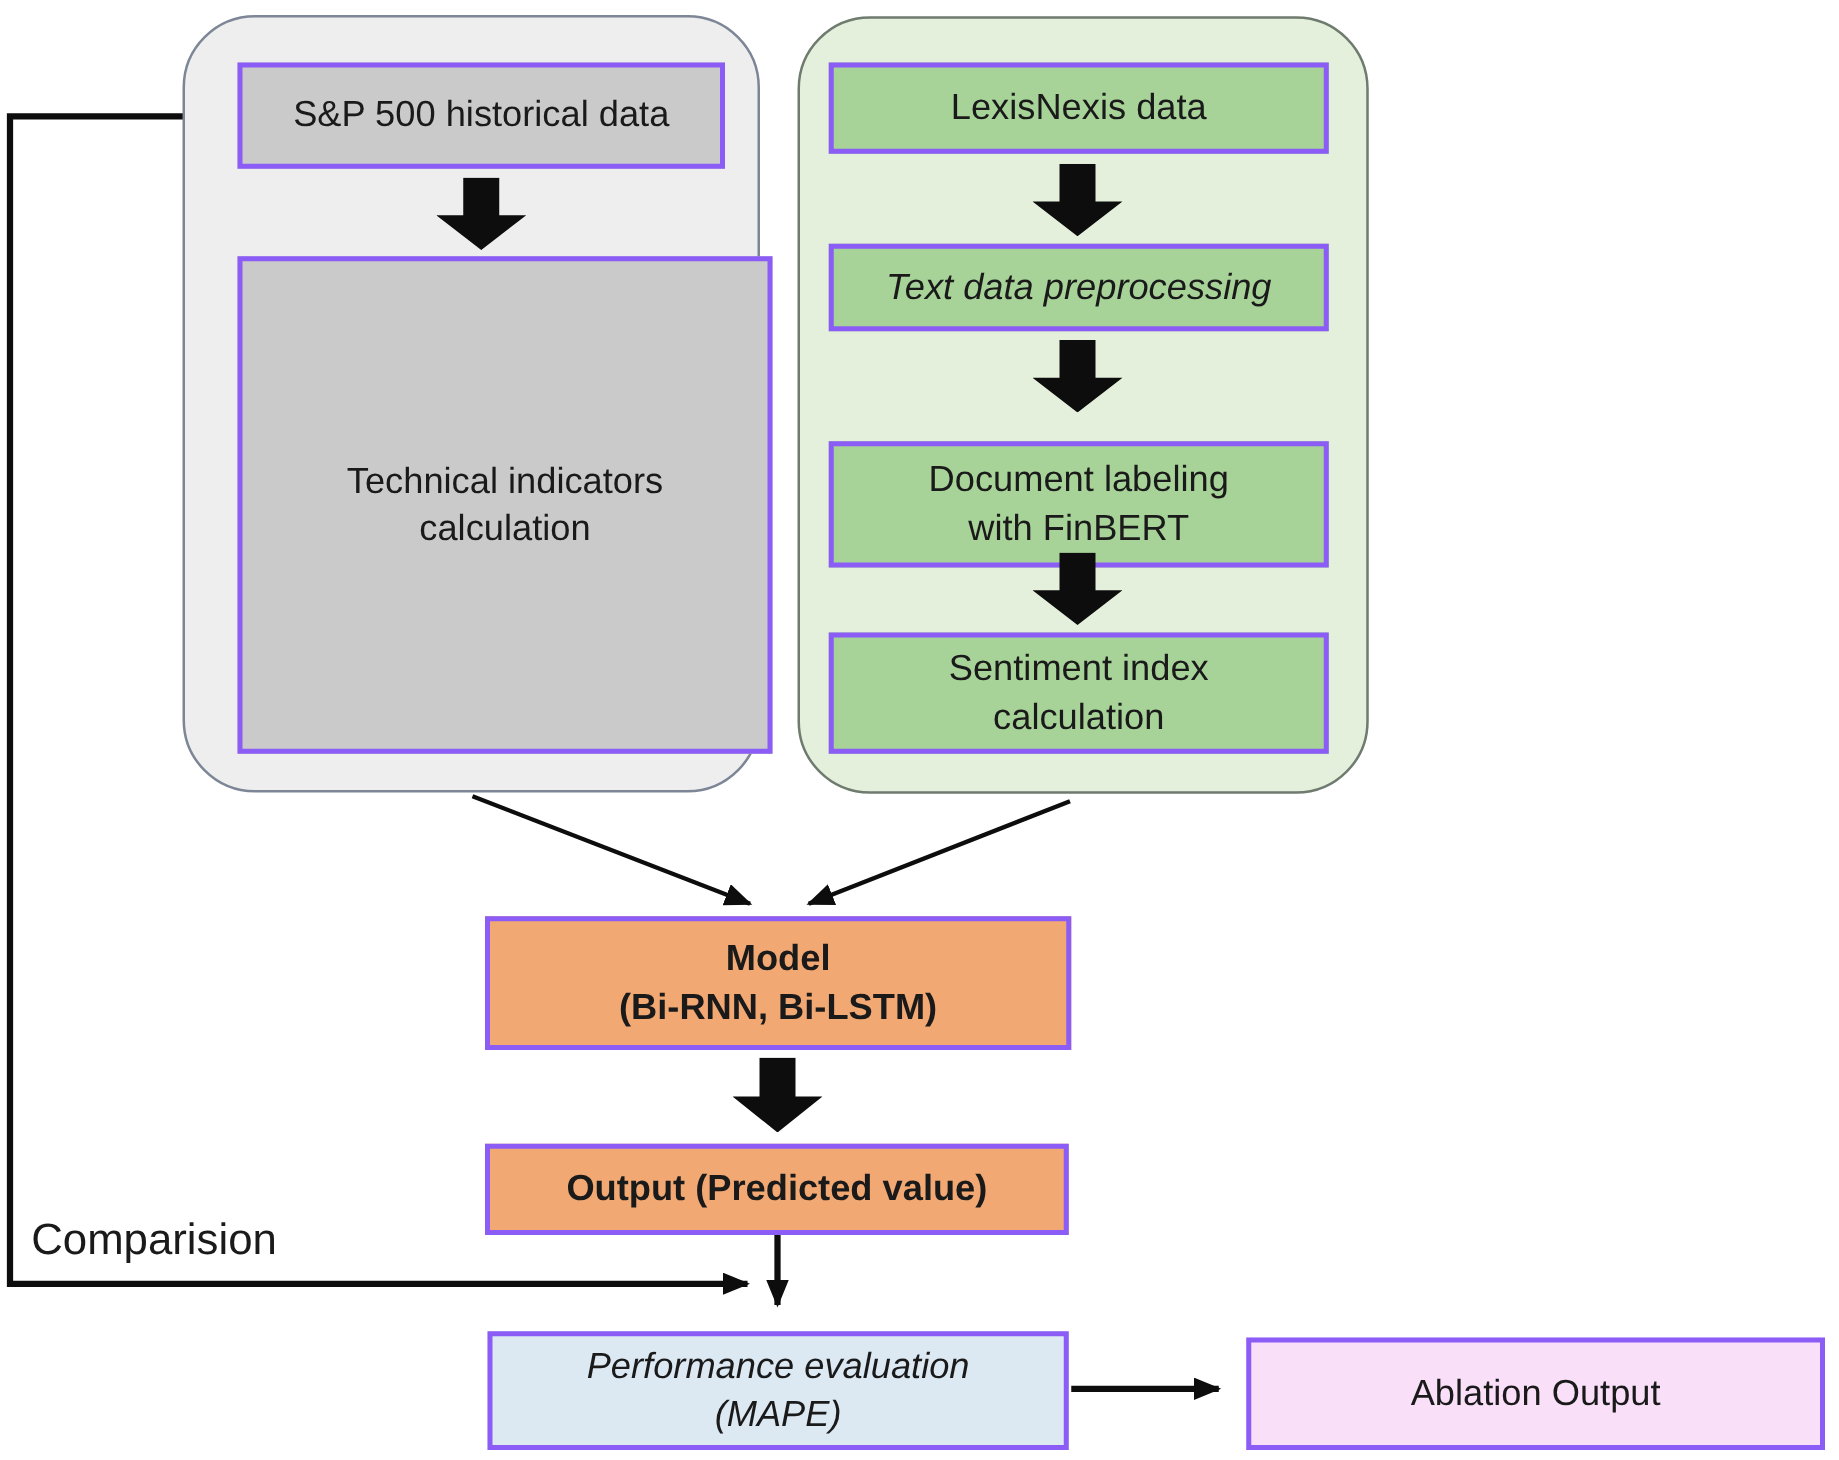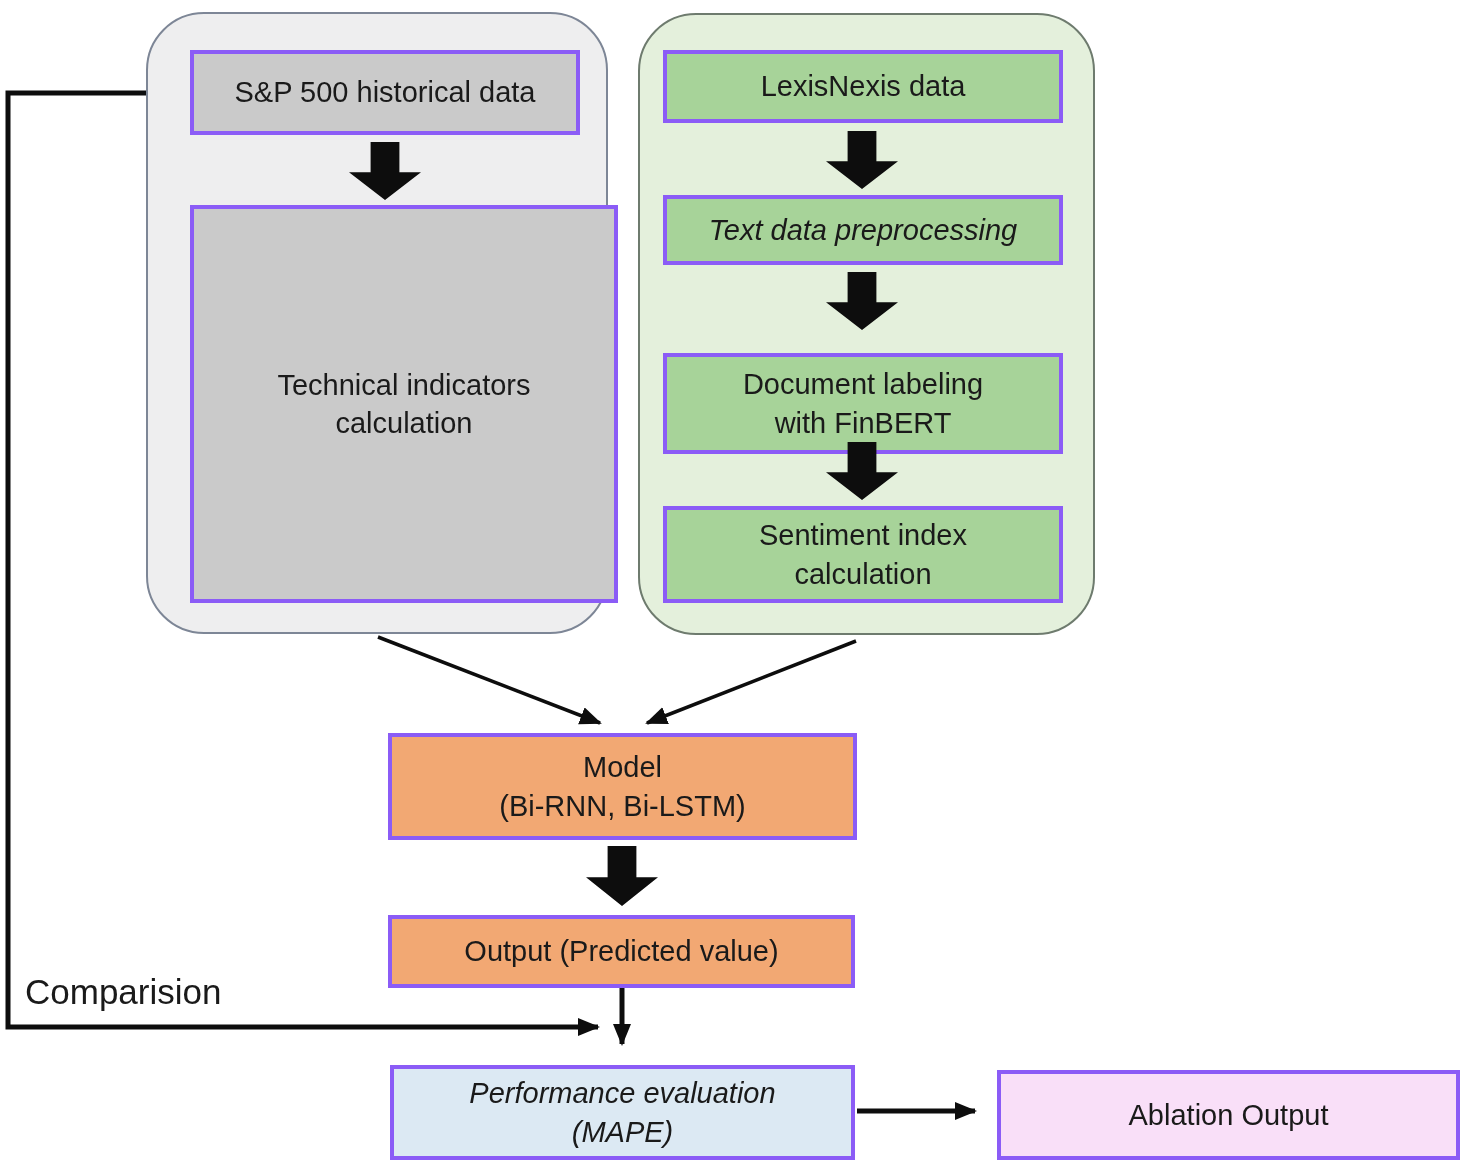--- a/index.html
+++ b/index.html
@@ -28,21 +28,21 @@
     align-items: center;
     justify-content: center;
     text-align: center;
     border: 4px solid #8b5cf6;
     font-size: 29px;
     line-height: 1.32;
     white-space: pre-line;
   }
   .box.gray   { background: #cacaca; }
   .box.green  { background: #a7d399; }
-  .box.orange { background: #f2a873; }
+  .box.orange { background: #f2a873; font-weight: bold; }
   .box.blue   { background: #dce9f3; }
   .box.pink   { background: #f9dff8; }
 
   
   .block-arrow {
     background: #0d0d0d;
     clip-path: polygon(30% 0%, 70% 0%, 70% 52%, 100% 52%, 50% 100%, 0% 52%, 30% 52%);
   }
 
   .label {

